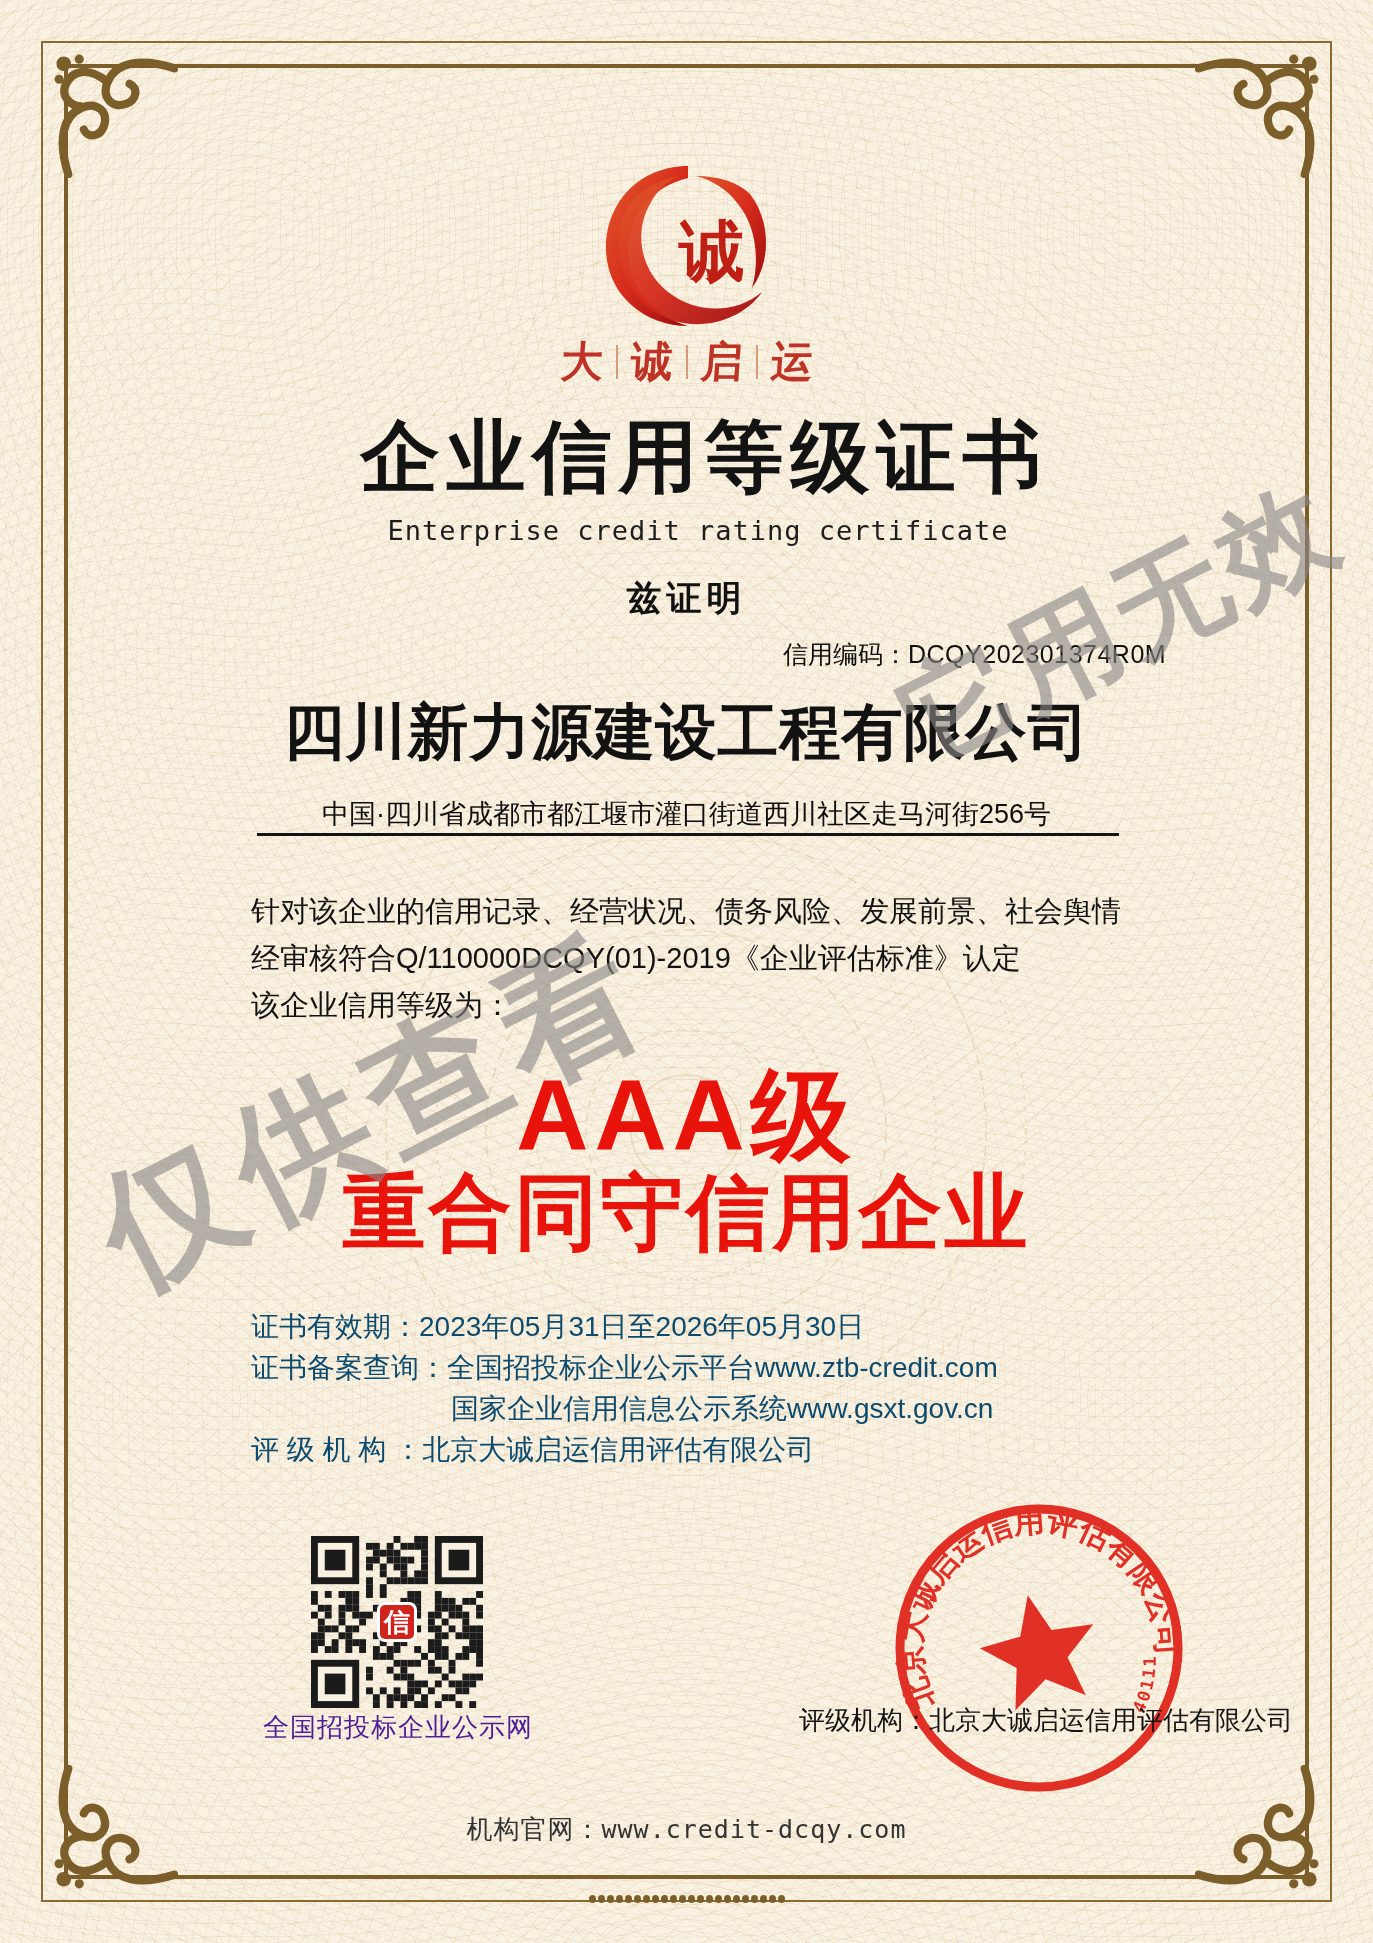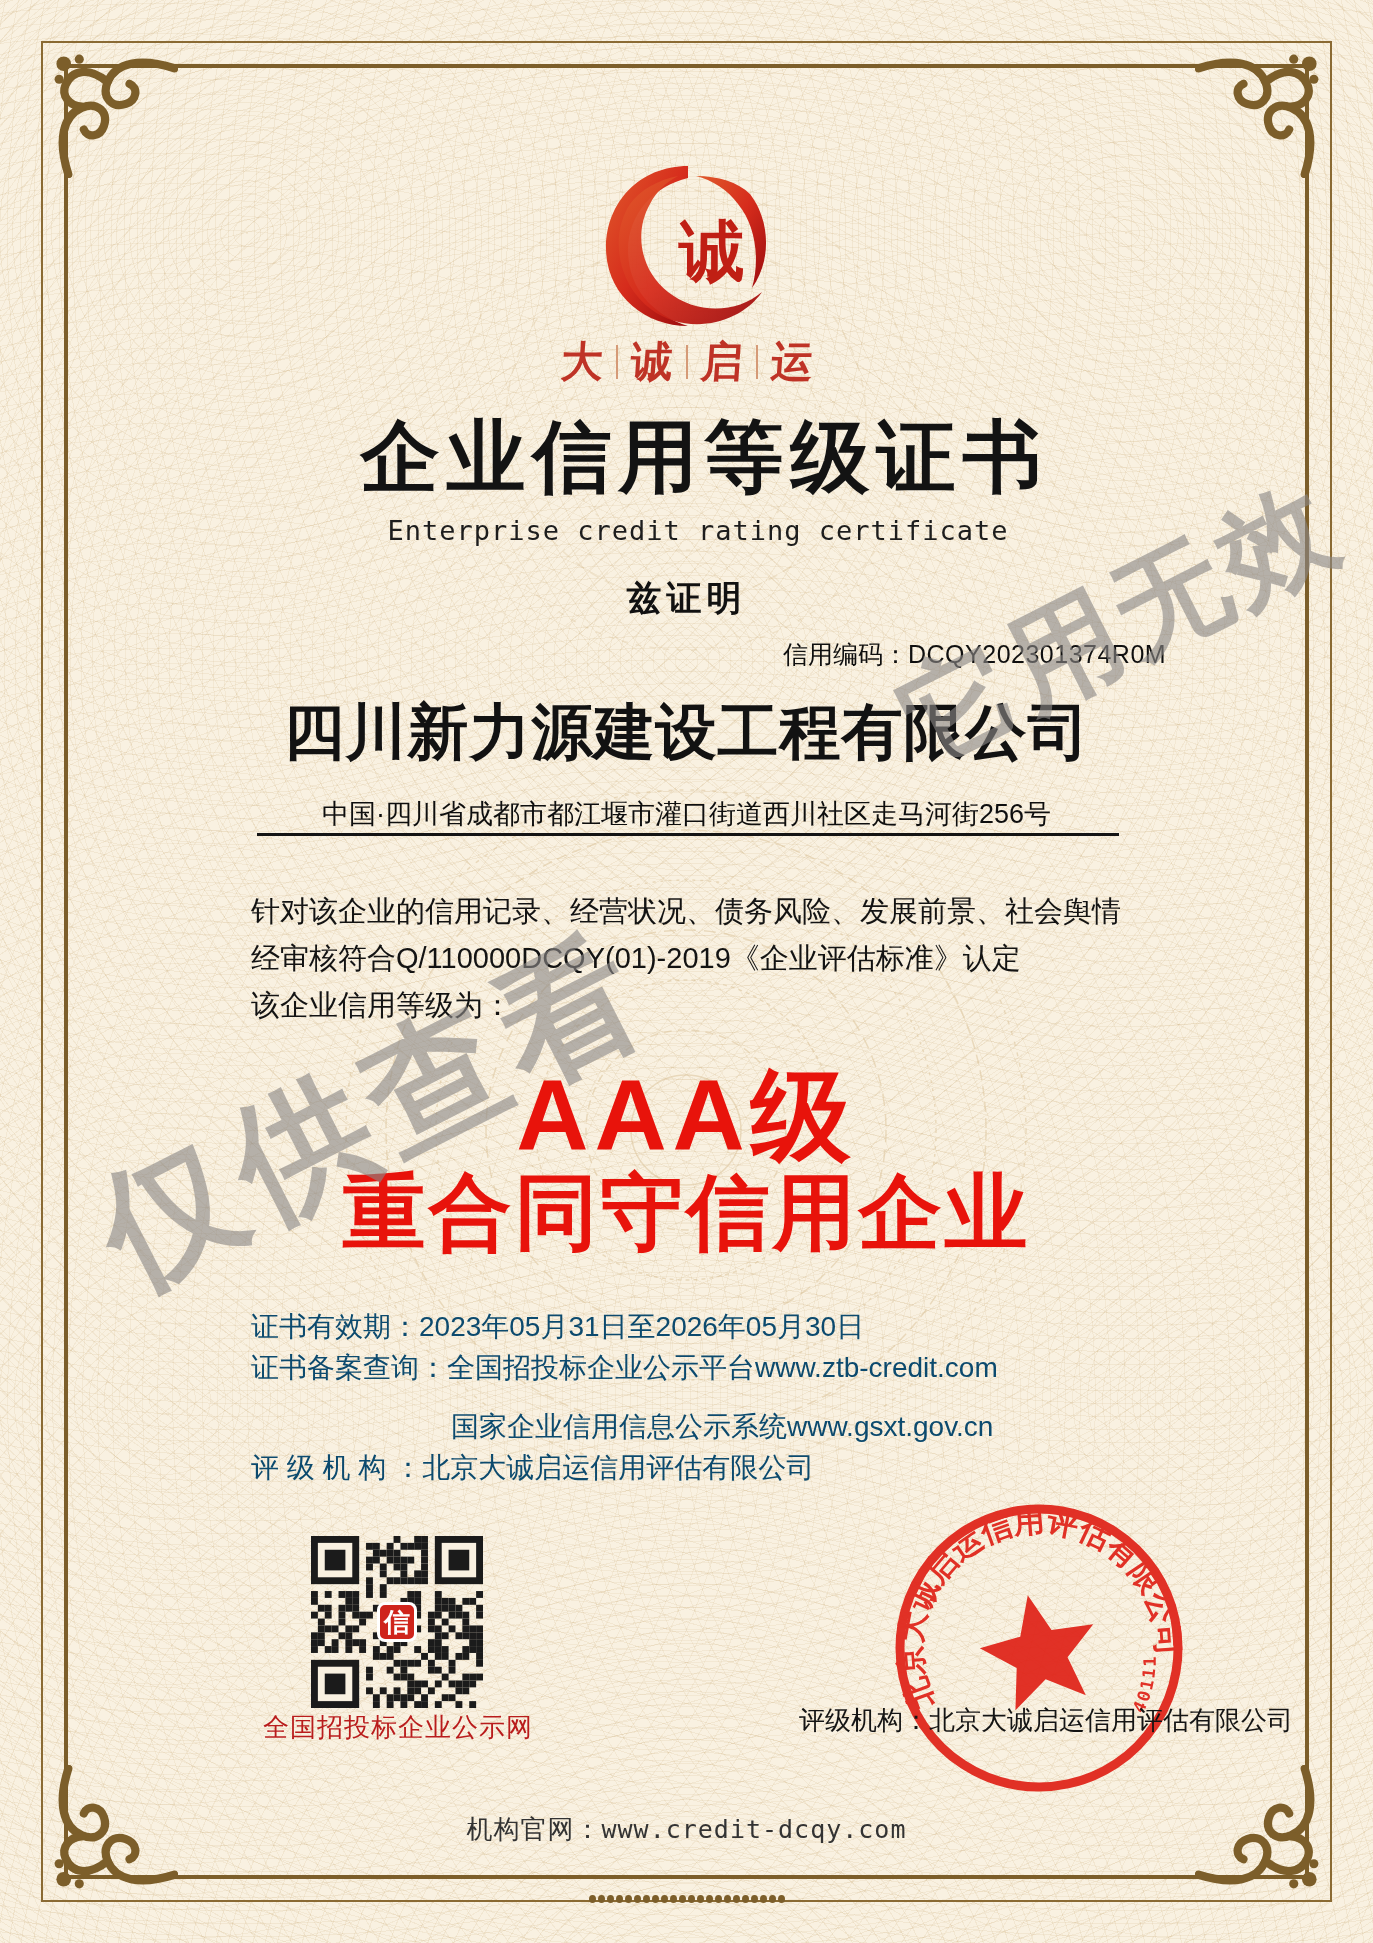--- a/index.html
+++ b/index.html
@@ -58,29 +58,29 @@
   .address-line { position:absolute; left:257px; top:833px; width:862px; height:3px; background:#141414; }
 
   .body-text { position:absolute; left:251px; top:888px; width:910px;
     font-size:29px; line-height:47px; color:#131313; }
 
   .grade { top:1050px; font-size:100px; font-weight:900; color:#e8130b; letter-spacing:6px; }
   .grade-title { top:1158px; font-size:83px; font-weight:900; color:#e8130b; letter-spacing:3px; }
 
   .info { position:absolute; left:251px; top:1306px; font-size:28px; color:#0c4a6e; }
   .info .line { line-height:41px; white-space:nowrap; }
-  .info .line.indent { padding-left:200px;margin-top:18px; }
+  .info .line.indent { padding-left:200px; }
 
   .qr-wrap { position:absolute; left:311px; top:1536px; width:172px; height:172px; }
   .qr-badge { position:absolute; left:50%; top:50%; transform:translate(-50%,-50%);
     width:40px; height:40px; background:#cf241c; border:3px solid #fff; border-radius:8px;
     color:#fff; font-size:26px; font-weight:bold; display:flex; align-items:center; justify-content:center;
     font-family:"Liberation Serif","DejaVu Serif",serif; }
   .qr-caption { position:absolute; left:253px; top:1710px; width:290px; text-align:center;
-    font-size:26px; color:#b91c1c; letter-spacing:1px; }
+    font-size:26px; color:#4c1d95; letter-spacing:1px; }
 
   .seal { position:absolute; left:889px; top:1498px; width:300px; height:300px;
     transform:rotate(-12deg); opacity:.93; z-index:4; }
   .agency { position:absolute; left:799px; top:1703px; font-size:26px; color:#141414; z-index:5; white-space:nowrap; }
 
   .footer { top:1812px; font-size:26px; letter-spacing:1px; color:#333; z-index:3; }
   .footer .url { font-family:"DejaVu Sans Mono", monospace; font-size:25px; }
 
   
   .wm { position:absolute; z-index:6; color:rgba(139,136,134,.62); font-weight:bold;

